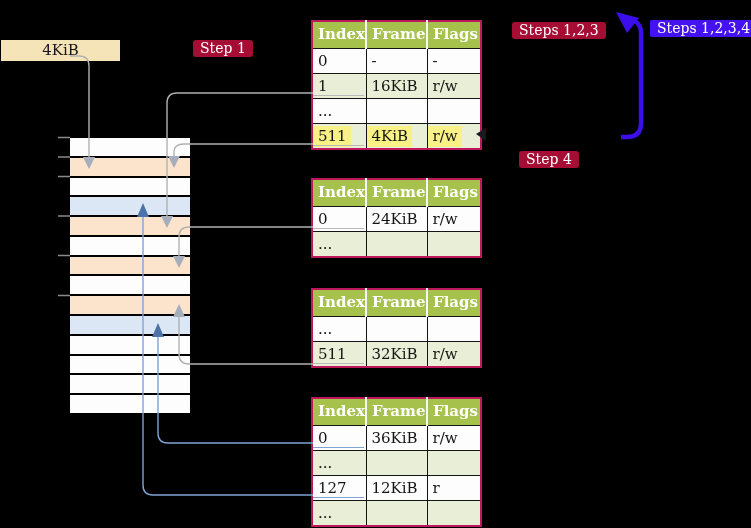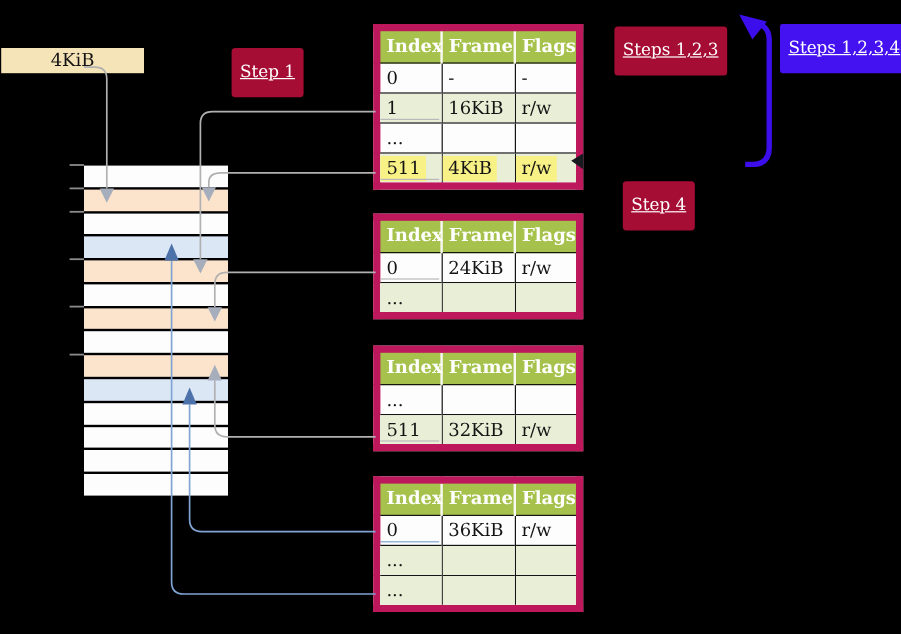--- a/index.html
+++ b/index.html
@@ -8,42 +8,42 @@
     font-family:"DejaVu Serif","Liberation Serif",serif;
   }
   
   .wheat-box{
     position:absolute;left:1px;top:40px;width:119px;height:21px;
     background:#f6e4b9;color:#141414;font-size:15px;line-height:21px;text-align:center;
   }
   
   .badge{
     position:absolute;height:17px;line-height:17px;font-size:14px;color:#fff;
-    padding:12px 7px;border-radius:3px;white-space:nowrap;text-decoration:underline;
+    padding:0 7px;border-radius:3px;white-space:nowrap;
   }
   .badge.crimson{background:#a60d34;}
   .badge.indigo{background:#4412f0;border-radius:2px;}
   #badge-step0{left:193px;top:40px;}
   #badge-steps123{left:512px;top:22px;}
   #badge-steps1234{left:650px;top:20px;}
   #badge-step4{left:519px;top:151px;}
   
   #strip{
     position:absolute;left:70px;top:138px;width:120px;height:275px;
     background:#000;display:flex;flex-direction:column;gap:2px;z-index:1;
   }
   #strip .mrow{flex:1;}
   .mrow.w{background:#fdfdfd;}
   .mrow.o{background:#fce4cc;}
   .mrow.b{background:#dbe7f5;}
   
   table.pt{
     position:absolute;left:311px;width:169px;table-layout:fixed;
     border-collapse:collapse;background:#fdfdfd;z-index:3;
-    border:6px solid #be185d;
+    border:2px solid #be185d;
   }
   #pt1{top:20px;} #pt2{top:178px;} #pt3{top:288px;} #pt4{top:397px;}
   table.pt col.c1{width:54px;} table.pt col.c2{width:61px;} table.pt col.c3{width:54px;}
   table.pt th{
     background:#a6c24c;color:#fff;font-weight:bold;font-size:15px;text-align:left;
     height:24px;padding:0 0 2px 5px;border-right:2px solid #f8f8f2;
   }
   table.pt th:last-child{border-right:none;}
   table.pt td{
     font-size:15px;color:#141414;height:24px;padding:0 0 0 5px;
@@ -188,20 +188,25 @@
     </tr>
     <tr>
       <td class="ub">0</td>
       <td>36KiB</td>
       <td>r/w</td>
     </tr>
     <tr class="green">
       <td>...</td>
       <td></td>
       <td></td>
+    </tr>
+    <tr>
+      <td class="ub">127</td>
+      <td>12KiB</td>
+      <td>r</td>
     </tr>
     <tr class="green">
       <td>...</td>
       <td></td>
       <td></td>
     </tr>
   </tbody>
     </table>
 
   <svg id="overlay" width="751" height="528" viewBox="0 0 751 528">

